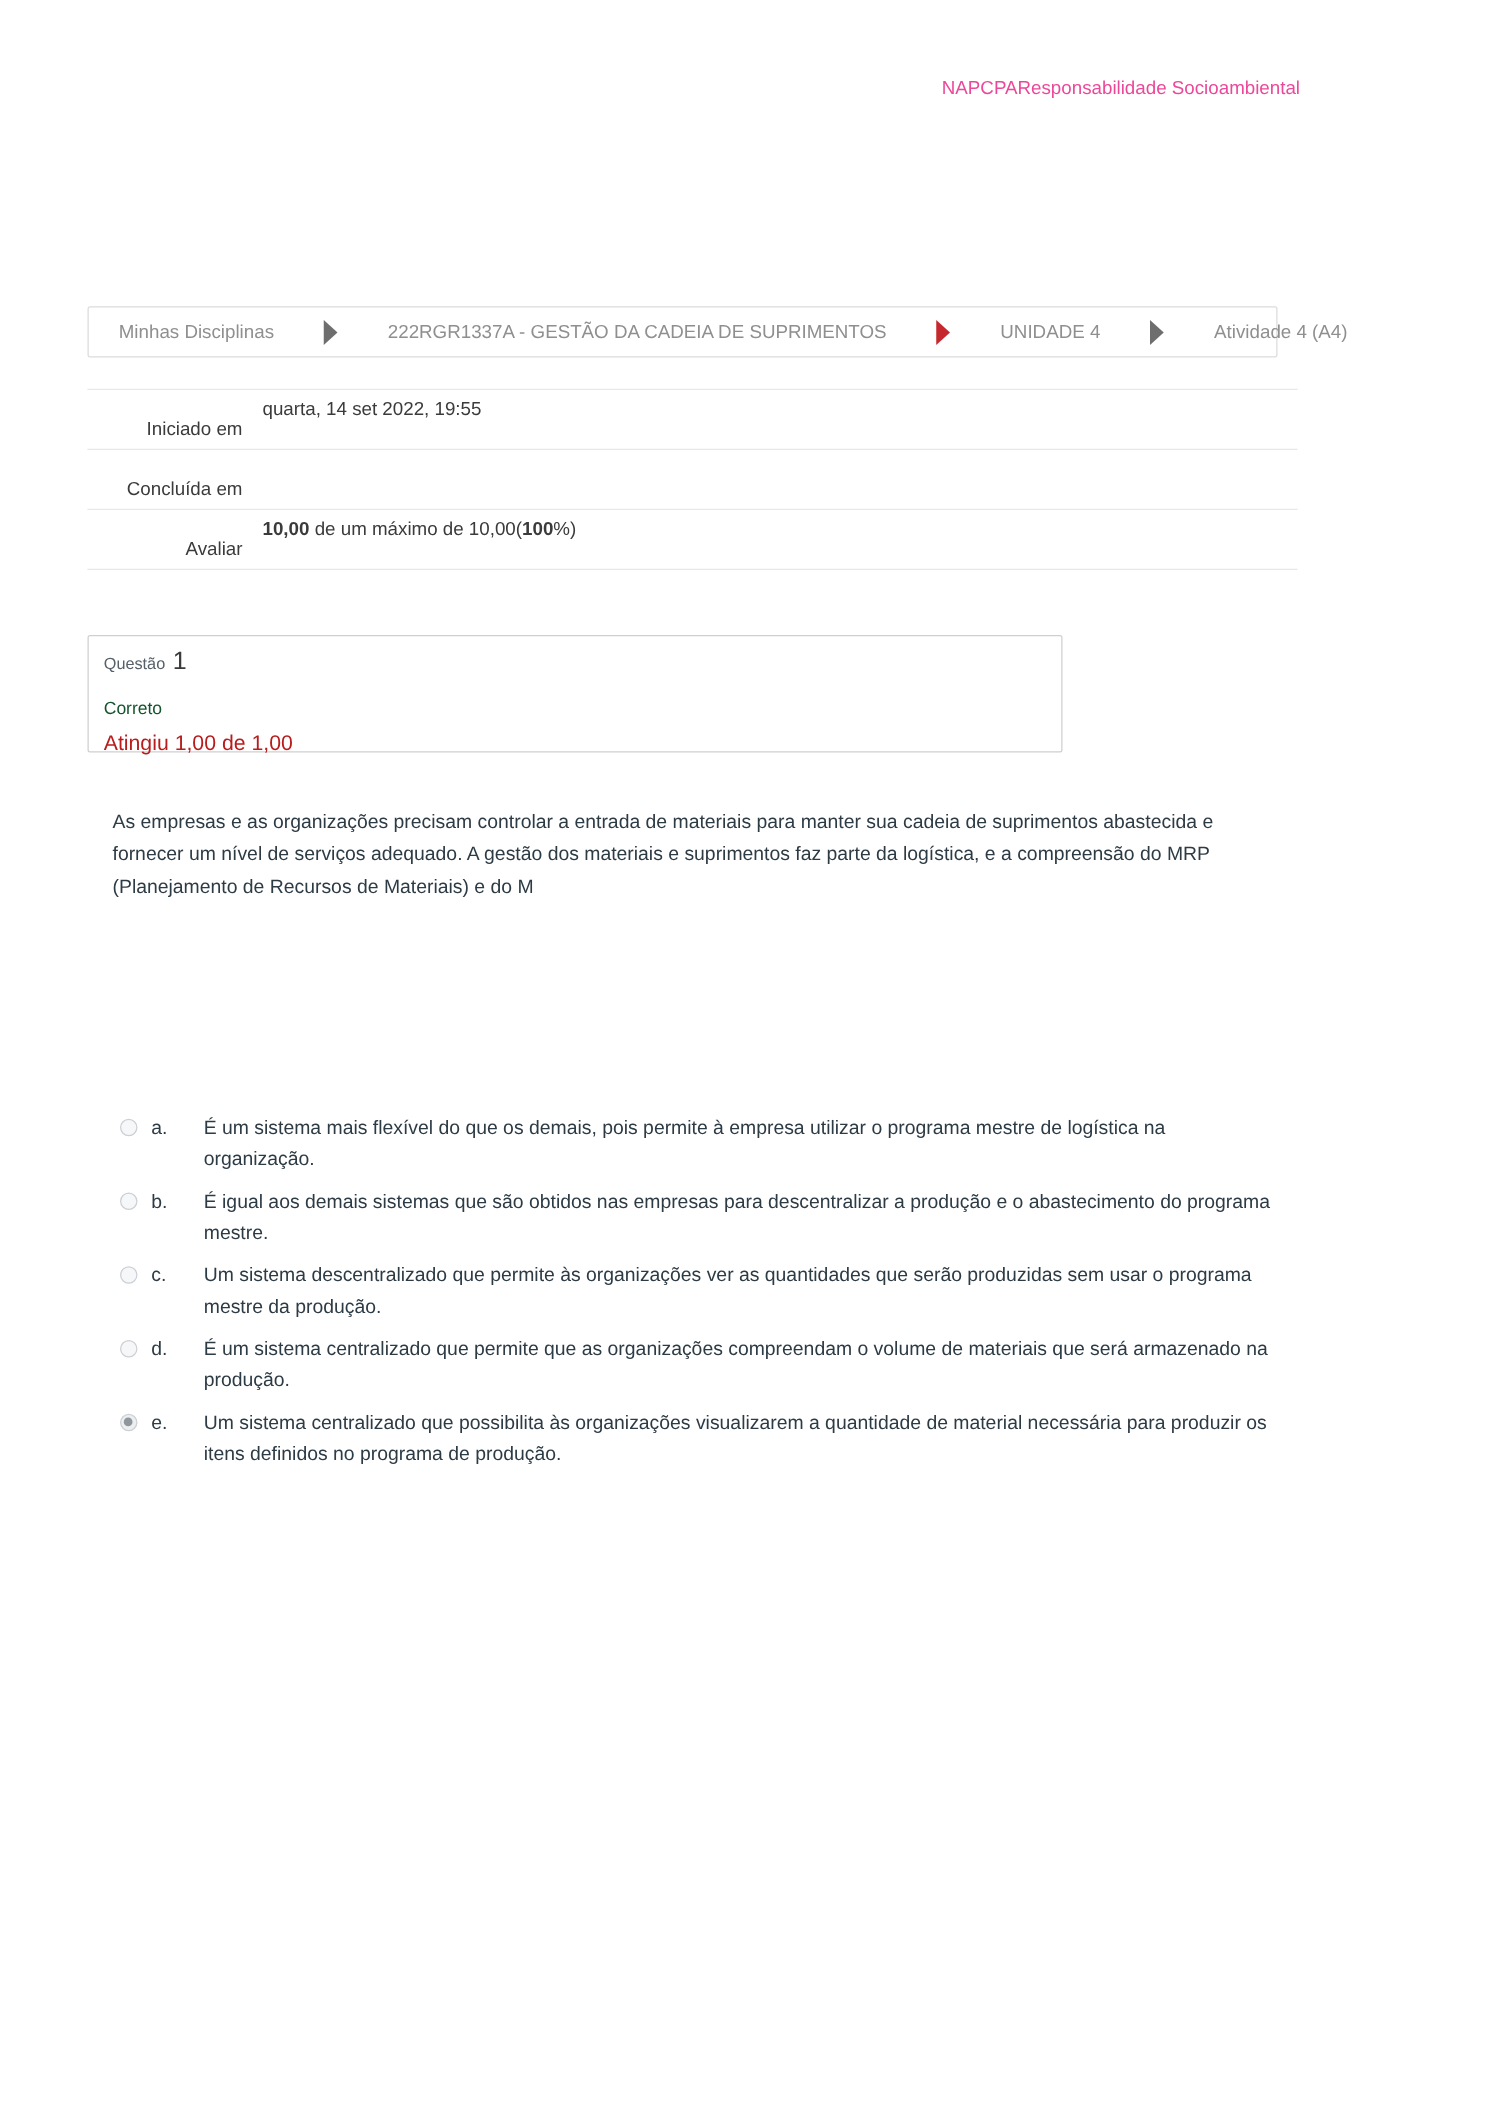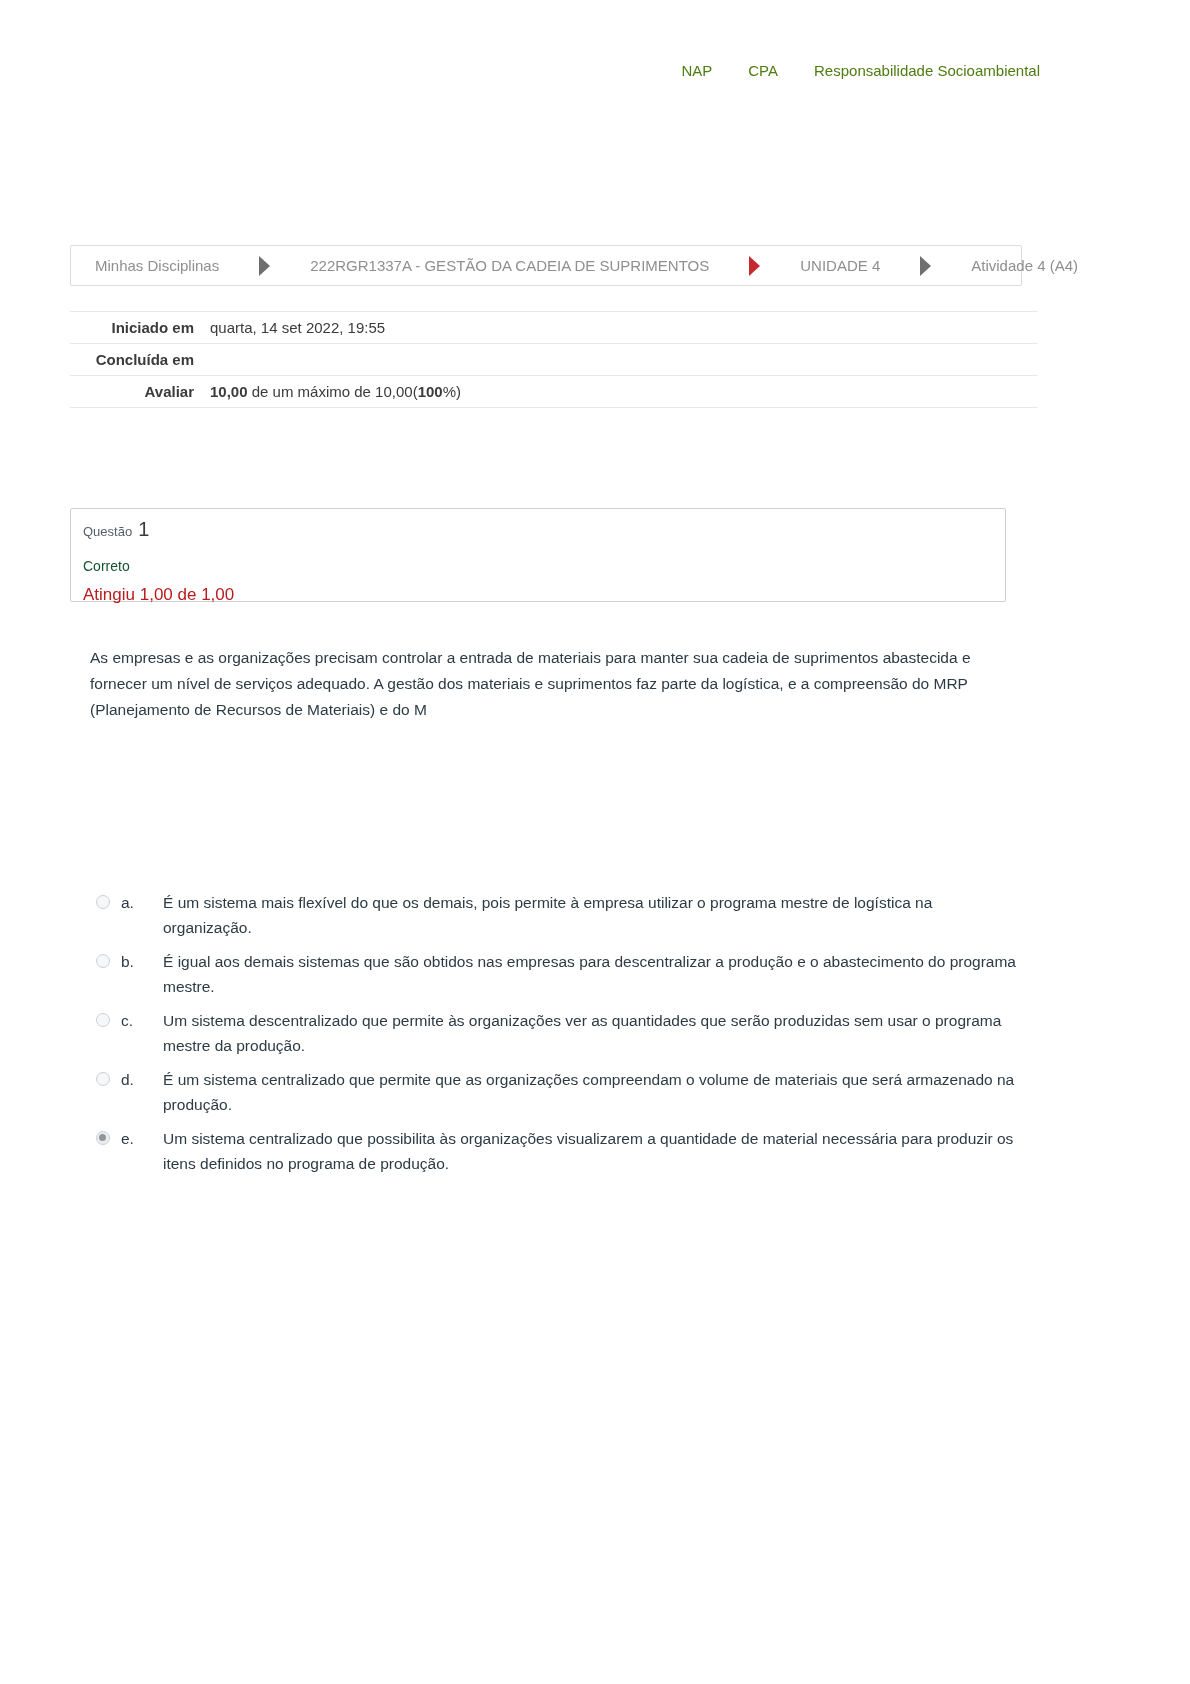--- a/index.html
+++ b/index.html
@@ -12,23 +12,22 @@
     color: #3b3b3b;
     position: relative;
   }
 
   
   .top-nav {
     position: absolute;
     top: 62px;
     right: 150px;
     display: flex;
-    gap: 36px;
     font-size: 15px;
-    color: #4d7c0f;
+    color: #ec4899;
   }
   .top-nav span { white-space: nowrap; }
 
   
   .breadcrumb {
     position: absolute;
     top: 245px;
     left: 70px;
     width: 952px;
     height: 41px;
@@ -65,34 +64,35 @@
     border-bottom: 1px solid #e8e8e8;
     padding: 4px 0;
     min-height: 25px;
     align-items: flex-start;
   }
   .summary-row:first-child { border-top: 1px solid #e8e8e8; }
   .summary-label {
     width: 140px;
     flex: 0 0 140px;
     text-align: right;
-    font-weight: bold;
+    font-weight: normal;
     padding-right: 16px;
     line-height: 23px;
+    margin-top: 16px;
   }
   .summary-label .lbl-inner { display: inline-block; max-width: 100px; text-align: right; }
   .summary-value { flex: 1; line-height: 23px; }
   .summary-value b { font-weight: bold; }
 
   
   .question-box {
     position: absolute;
     top: 508px;
     left: 70px;
-    width: 936px;
+    width: 780px;
     height: 94px;
     border: 1px solid #cfcfcf;
     border-radius: 2px;
     padding: 9px 12px;
     background: #ffffff;
   }
   .q-label { font-size: 13px; color: #55606a; }
   .q-number { font-size: 20px; color: #3a3a3a; margin-left: 6px; }
   .q-state { font-size: 14px; color: #14532d; margin-top: 17px; }
   .q-grade { font-size: 17px; color: #b91c1c; margin-top: 11px; }

